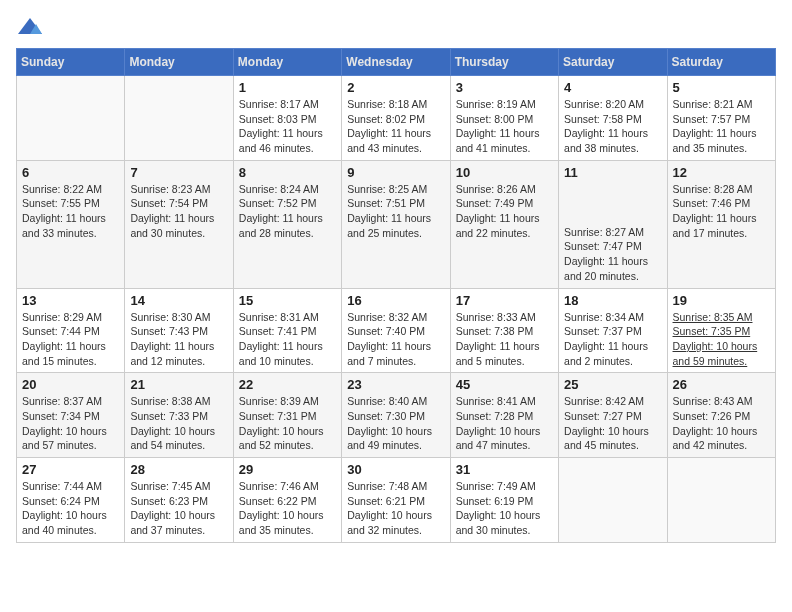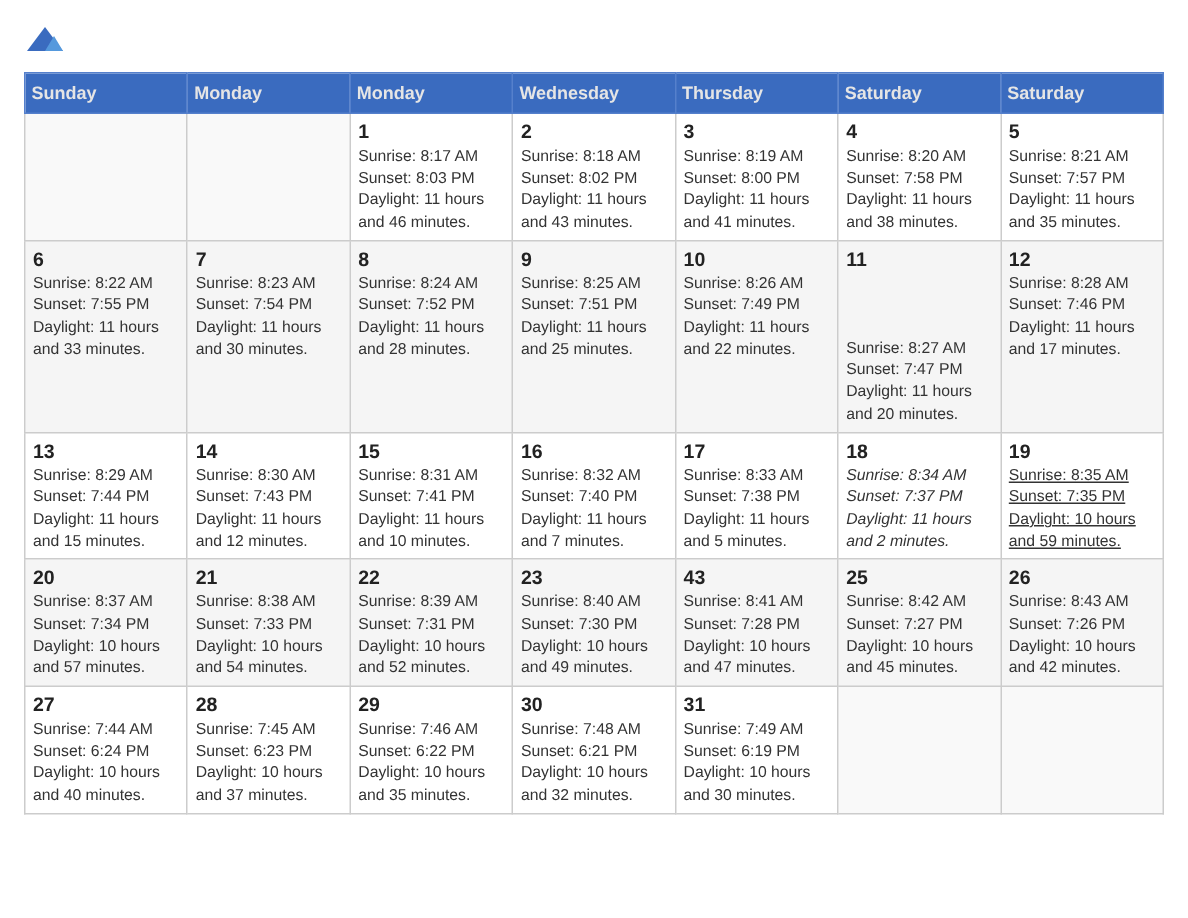--- a/index.html
+++ b/index.html
@@ -226,21 +226,21 @@
 Daylight: 11 hours and 7 minutes.</div>
         </td>
         <td>
           <span class="day-number">17</span>
           <div class="day-info" style="white-space: pre-line;">Sunrise: 8:33 AM
 Sunset: 7:38 PM
 Daylight: 11 hours and 5 minutes.</div>
         </td>
         <td>
           <span class="day-number">18</span>
-          <div class="day-info" style="white-space: pre-line; font-style: italic;">Sunrise: 8:34 AM
+          <div class="day-info" style="white-space: pre-line;">Sunrise: 8:34 AM
 Sunset: 7:37 PM
 Daylight: 11 hours and 2 minutes.</div>
         </td>
         <td>
           <span class="day-number">19</span>
           <div class="day-info" style="white-space: pre-line; text-decoration: underline;">Sunrise: 8:35 AM
 Sunset: 7:35 PM
 Daylight: 10 hours and 59 minutes.</div>
         </td>
       </tr>
@@ -263,21 +263,21 @@
 Sunset: 7:31 PM
 Daylight: 10 hours and 52 minutes.</div>
         </td>
         <td>
           <span class="day-number">23</span>
           <div class="day-info" style="white-space: pre-line;">Sunrise: 8:40 AM
 Sunset: 7:30 PM
 Daylight: 10 hours and 49 minutes.</div>
         </td>
         <td>
-          <span class="day-number">43</span>
+          <span class="day-number">45</span>
           <div class="day-info" style="white-space: pre-line;">Sunrise: 8:41 AM
 Sunset: 7:28 PM
 Daylight: 10 hours and 47 minutes.</div>
         </td>
         <td>
           <span class="day-number">25</span>
           <div class="day-info" style="white-space: pre-line;">Sunrise: 8:42 AM
 Sunset: 7:27 PM
 Daylight: 10 hours and 45 minutes.</div>
         </td>

